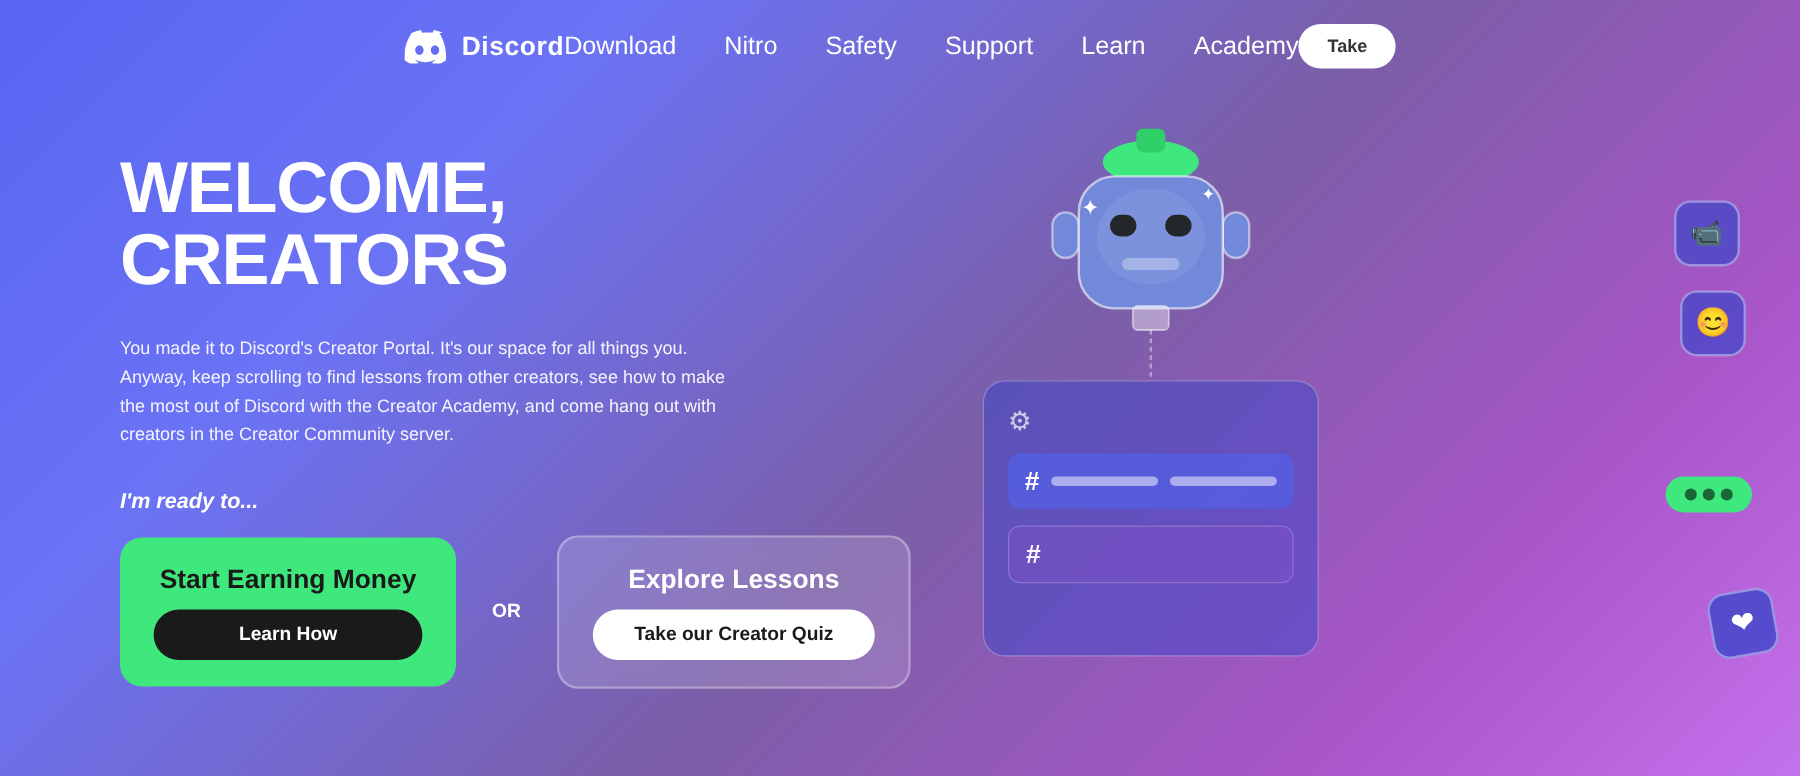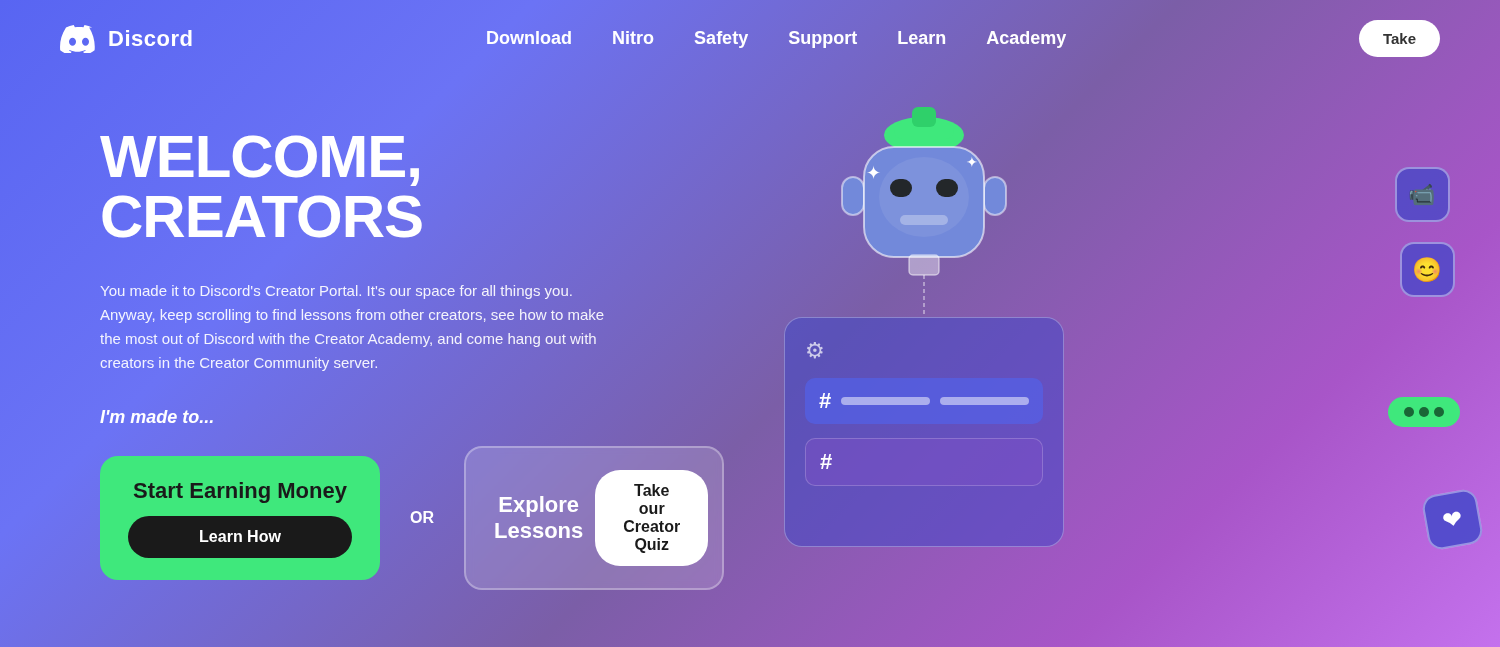--- a/index.html
+++ b/index.html
@@ -16,22 +16,22 @@
       height: 647px;
       background: linear-gradient(135deg, #5865f2 0%, #6b73f5 25%, #7b5ea7 55%, #a855c8 80%, #c471ed 100%);
       position: relative;
       overflow: hidden;
     }
 
     
     .navbar {
       display: flex;
       align-items: center;
-      justify-content: space-between;
-      padding: 20px 60px;
+      justify-content: center;
+      padding: 20px 36px;
       position: relative;
       z-index: 10;
     }
 
     .nav-logo {
       display: flex;
       align-items: center;
       gap: 10px;
     }
 
@@ -50,22 +50,22 @@
     .nav-links {
       display: flex;
       align-items: center;
       gap: 40px;
       list-style: none;
     }
 
     .nav-links li a {
       color: #fff;
       text-decoration: none;
-      font-size: 18px;
-      font-weight: 700;
+      font-size: 21px;
+      font-weight: 400;
     }
 
     .login-btn {
       background: #fff;
       color: #333;
       border: none;
       border-radius: 25px;
       padding: 10px 24px;
       font-size: 15px;
       font-weight: 600;
@@ -153,24 +153,24 @@
       font-size: 16px;
       font-weight: 700;
       color: #fff;
     }
 
     .card-explore {
       background: rgba(255,255,255,0.15);
       border: 2px solid rgba(255,255,255,0.3);
       border-radius: 18px;
       padding: 22px 28px;
-      width: 260px;
+      width: 295px;
       text-align: center;
       display: flex;
-      flex-direction: row;
+      flex-direction: column;
       align-items: center;
       gap: 12px;
       cursor: pointer;
       backdrop-filter: blur(4px);
     }
 
     .card-explore-title {
       font-size: 22px;
       font-weight: 800;
       color: #fff;
@@ -356,21 +356,21 @@
       <li><a>Academy</a></li>
     </ul>
 
     <button class="login-btn">Take</button>
   </nav>
 
   <div class="hero-section">
     <div class="hero-content">
       <h1 class="hero-title">WELCOME, CREATORS</h1>
       <p class="hero-subtitle">You made it to Discord's Creator Portal. It's our space for all things you. Anyway, keep scrolling to find lessons from other creators, see how to make the most out of Discord with the Creator Academy, and come hang out with creators in the Creator Community server.</p>
-      <p class="ready-label">I'm made to...</p>
+      <p class="ready-label">I'm ready to...</p>
 
       <div class="cta-row">
 
         <div class="card-green">
           <span class="card-green-title">Start Earning Money</span>
           <button class="learn-how-btn">Learn How</button>
         </div>
 
         <span class="or-text">OR</span>
 

